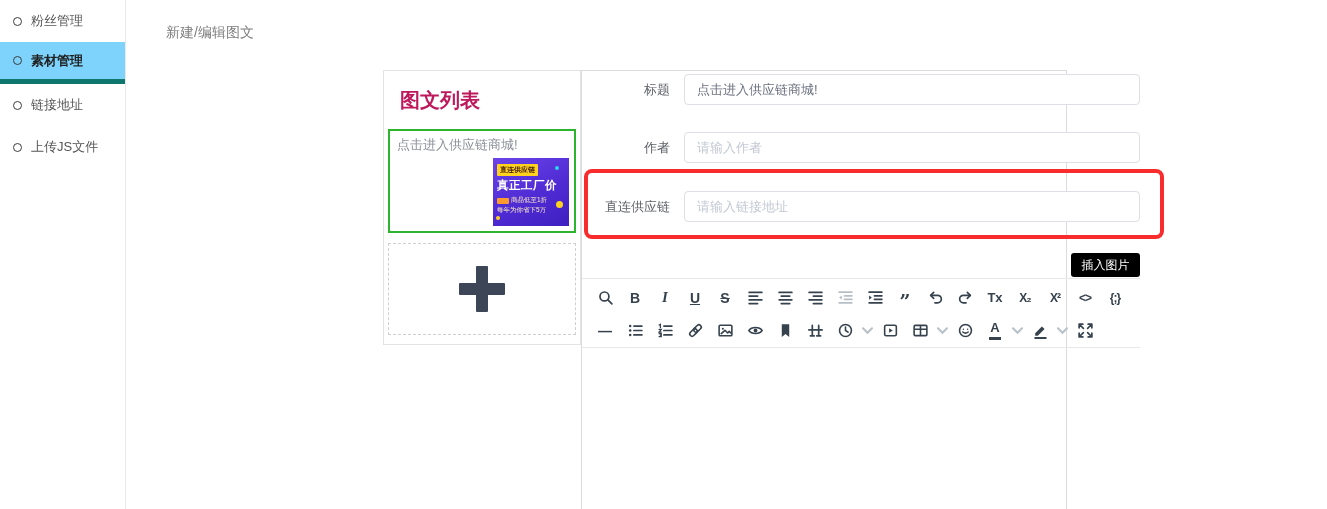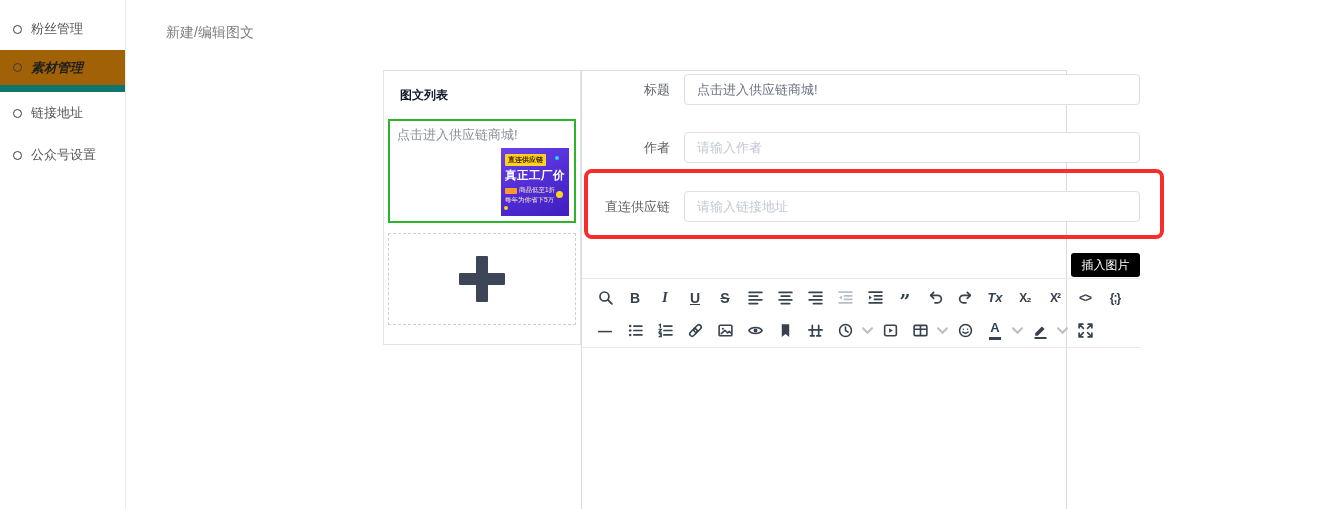--- a/index.html
+++ b/index.html
@@ -1,39 +1,39 @@
 <!DOCTYPE html>
 <html><head>
 <meta charset="utf-8">
 <style>
   * { margin:0; padding:0; box-sizing:border-box; }
   html,body { width:1327px; height:509px; background:#fff; overflow:hidden;
               font-family:"Liberation Sans", sans-serif; position:relative; }
 
   
   .sidebar { position:absolute; left:0; top:0; width:126px; height:509px;
-             background:#fff; border-right:1px solid #e9e9e9; padding-top:8px; }
+             background:#fff; border-right:1px solid #e9e9e9; padding-top:0; }
   .side-item { height:42px; display:flex; align-items:center; gap:9px;
                padding-left:13px; font-size:13px; color:#565656; cursor:pointer; }
   .side-item .ring { width:9px; height:9px; border:1.6px solid #3c3c3c;
                      border-radius:50%; flex:none; }
-  .side-item.active { background:#a16207; border-bottom:7px solid #0f766e;
-                      font-weight:bold; color:#1f1f1f;font-style:italic; }
+  .side-item.active { background:#7dd3fc; border-bottom:5px solid #0f766e;
+                      font-weight:bold; color:#1f1f1f; }
 
   
   .page-title { position:absolute; left:166px; top:24px; font-size:14px; color:#7e7e7e; }
 
   
   .panel { position:absolute; left:383px; top:70px; width:198px; height:275px;
            border:1px solid #e3e3e3; background:#fff; }
-  .panel-title { padding:16px 16px 0 16px; font-size:12px; font-weight:bold; color:#0f172a; }
+  .panel-title { padding:16px 16px 0 16px; font-size:20px; font-weight:bold; color:#be185d; }
   .article-card { margin:15px 4px 0 4px; height:104px; border:2px solid #2cb52c;
                   position:relative; padding:5px 7px; background:#fff; cursor:pointer; }
   .article-card-title { font-size:13px; color:#8b9099; }
-  .thumb { position:absolute; right:5px; bottom:5px; width:68px; height:68px;
+  .thumb { position:absolute; right:5px; bottom:5px; width:76px; height:68px;
            background:linear-gradient(155deg,#6b43e8 0%,#4f2bd4 55%,#3e1fc0 100%);
            overflow:hidden; }
   .thumb .dot1{position:absolute;width:7px;height:7px;border-radius:50%;background:#ffd21e;right:6px;bottom:18px;}
   .thumb .dot2{position:absolute;width:4px;height:4px;border-radius:50%;background:#27d6e8;right:10px;top:8px;}
   .thumb .dot3{position:absolute;width:4px;height:4px;border-radius:50%;background:#ffd21e;left:3px;bottom:6px;}
   .thumb-badge { display:inline-block; margin:5px 0 0 4px; background:#ffd21e; color:#4a2506;
                  font-size:7px; font-weight:bold; padding:1px 3px; border-radius:1px; }
   .thumb-headline { margin:2px 0 0 4px; color:#fff; font-weight:bold; font-size:11.5px;
                     letter-spacing:0.5px; }
   .thumb-line { margin:3px 0 0 4px; font-size:6.5px; color:#ffecc2; display:flex;
@@ -74,21 +74,21 @@
   .tb { width:30px; height:26px; display:flex; align-items:center; justify-content:center;
         color:#36424d; cursor:pointer; border-radius:3px; flex:none; }
   .tb.narrow { width:15px; color:#b9c1c9; }
   .tb svg { width:17px; height:17px; display:block; }
   .tb.muted { color:#b7bec6; }
   .tglyph { font-size:14px; font-weight:bold; line-height:1; }
   .tglyph.italic { font-style:italic; font-weight:bold; font-family:"Liberation Serif", serif; font-size:15px; }
   .tglyph.uline { text-decoration:underline; }
   .tglyph.strike { text-decoration:line-through; }
   .tglyph.quote { font-family:"DejaVu Serif", serif; font-size:19px; line-height:0.5; margin-top:8px; }
-  .tglyph.clearfmt { font-style:italic; font-size:13px; }
+  .tglyph.clearfmt { font-size:13px; }
   .tglyph.mono { font-size:12px; letter-spacing:-1px; }
   .fontA { font-size:13px; font-weight:bold; line-height:1.1; border-bottom:3px solid #36424d;
            padding:0 1px 1px 1px; }
 
   
   .editor-body { position:absolute; left:0; top:277px; width:558px; height:162px;
                  padding:14px; font-size:14px; color:#4a4a4a; cursor:text; }
 
   
   .annotation { position:absolute; left:584px; top:169px; width:580px; height:70px;
@@ -105,21 +105,21 @@
   <div class="side-item active">
     <span class="ring"></span>
     <span>素材管理</span>
   </div>
   <div class="side-item">
     <span class="ring"></span>
     <span>链接地址</span>
   </div>
   <div class="side-item">
     <span class="ring"></span>
-    <span>公众号设置</span>
+    <span>上传JS文件</span>
   </div>
 </div>
 
 <div class="page-title">新建/编辑图文</div>
 
 <div class="panel">
   <div class="panel-title">图文列表</div>
 
   <div class="article-card">
     <div class="article-card-title">点击进入供应链商城!</div>

